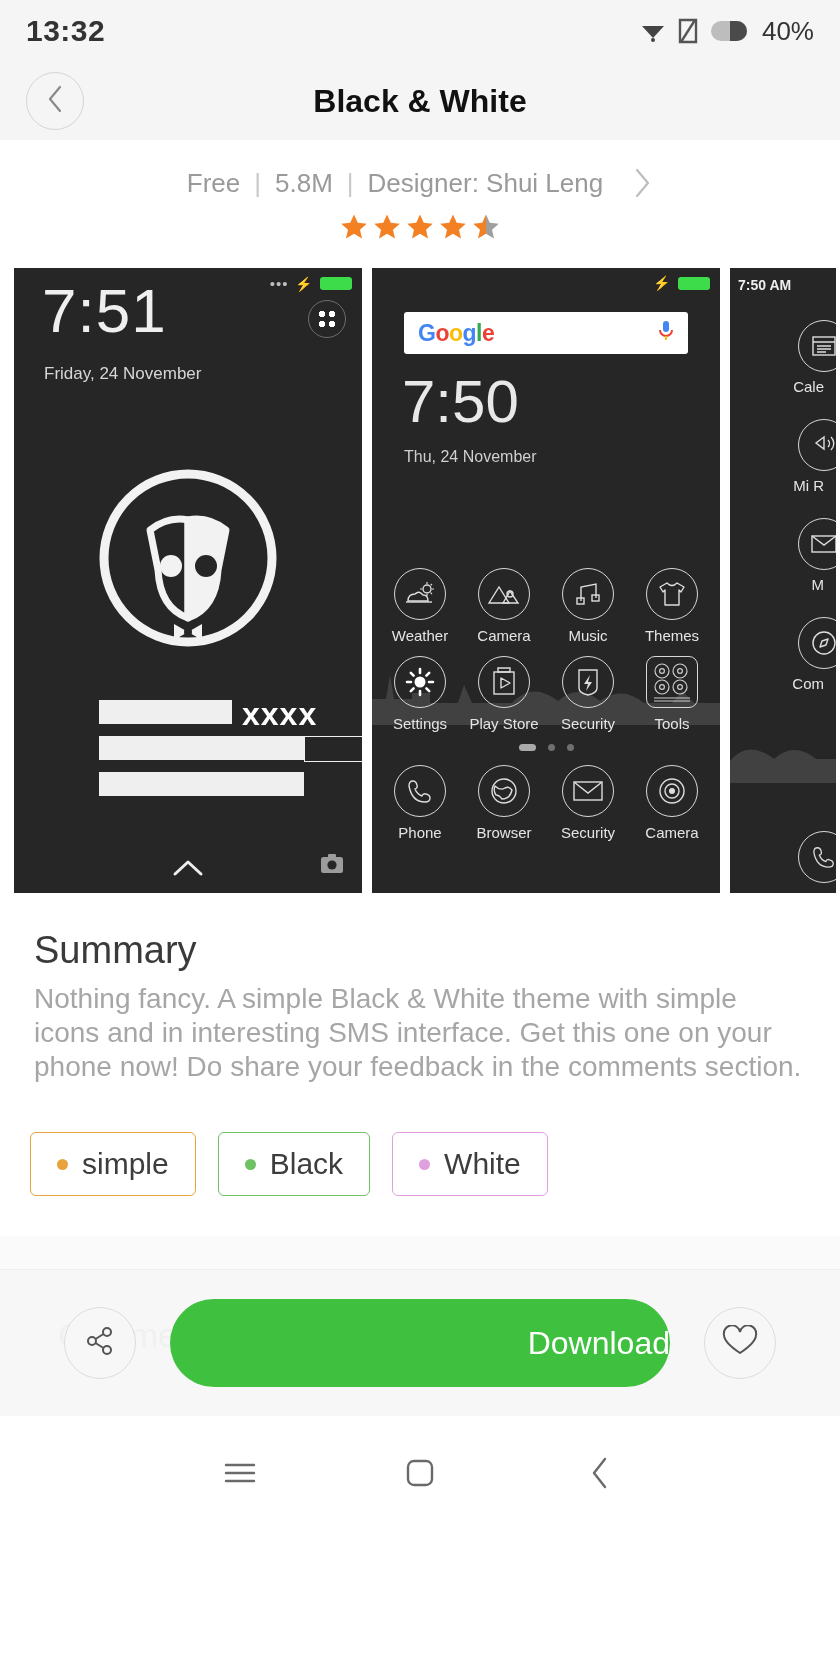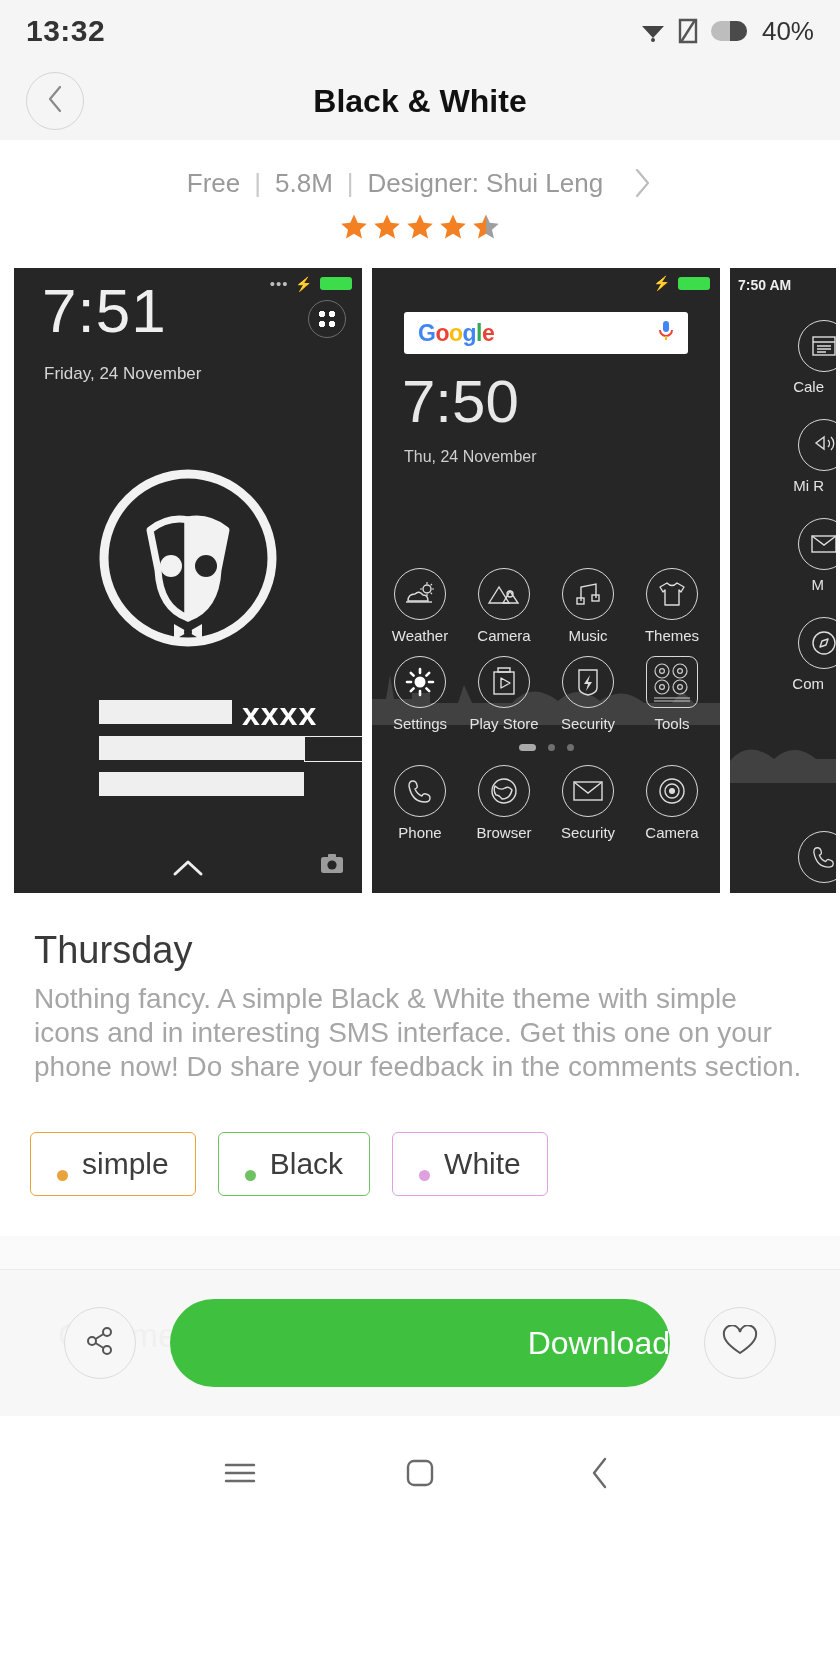--- a/index.html
+++ b/index.html
@@ -168,21 +168,21 @@
 
   
   .summary { padding: 36px 34px 0 34px; }
   .summary h2 { font-size:38px; font-weight:400; color:#3a3a3a; margin-bottom:10px; }
   .summary p { font-size:28px; line-height:1.22; color:#a6a6a6; }
 
   
   .tags { display:flex; gap:22px; padding: 48px 0 0 30px; }
   .tag {
     border-radius:6px; border:1.6px solid #ddd; background:#fff;
-    padding: 14px 26px; display:flex; align-items:flex-end; gap:14px;
+    padding: 14px 26px; display:flex; align-items:center; gap:14px;
     font-size:30px; color:#3d3d3d;
   }
   .tag .dot { width:11px; height:11px; border-radius:50%; display:block; }
 
   
   .gap-band { height: 34px; background:#fafafa; margin-top: 40px; border-bottom:1px solid #ededed; }
   .bottombar {
     height: 146px; background:#f7f7f7;
     display:flex; align-items:center; justify-content:center; gap:0;
     position:relative;
@@ -568,21 +568,21 @@
         <div class="s3-circ">
           <svg width="24" height="24" viewBox="0 0 26 26">
               <path d="M6 3 q3 0 4 4 q1 3 -2 4 q2 5 7 7 q1 -3 4 -2 q4 1 4 4 q0 4 -5 4 Q5 24 2 8 Q2 3 6 3 Z" fill="none" stroke="#ddd" stroke-width="1.4" stroke-linejoin="round"></path>
             </svg>
         </div>
       </div>
     </div>
   </div>
 
   <div class="summary">
-    <h2>Thursday</h2>
+    <h2>Summary</h2>
     <p>Nothing fancy. A simple Black &amp; White theme with simple icons and in interesting SMS interface. Get this one on your phone now! Do share your feedback in the comments section.</p>
   </div>
 
   <div class="tags">
     <div class="tag" style="border-color:#E8A33D">
       <span class="dot" style="background:#E8A33D"></span>
       <span>simple</span>
     </div>
     <div class="tag" style="border-color:#6EC263">
       <span class="dot" style="background:#6EC263"></span>

